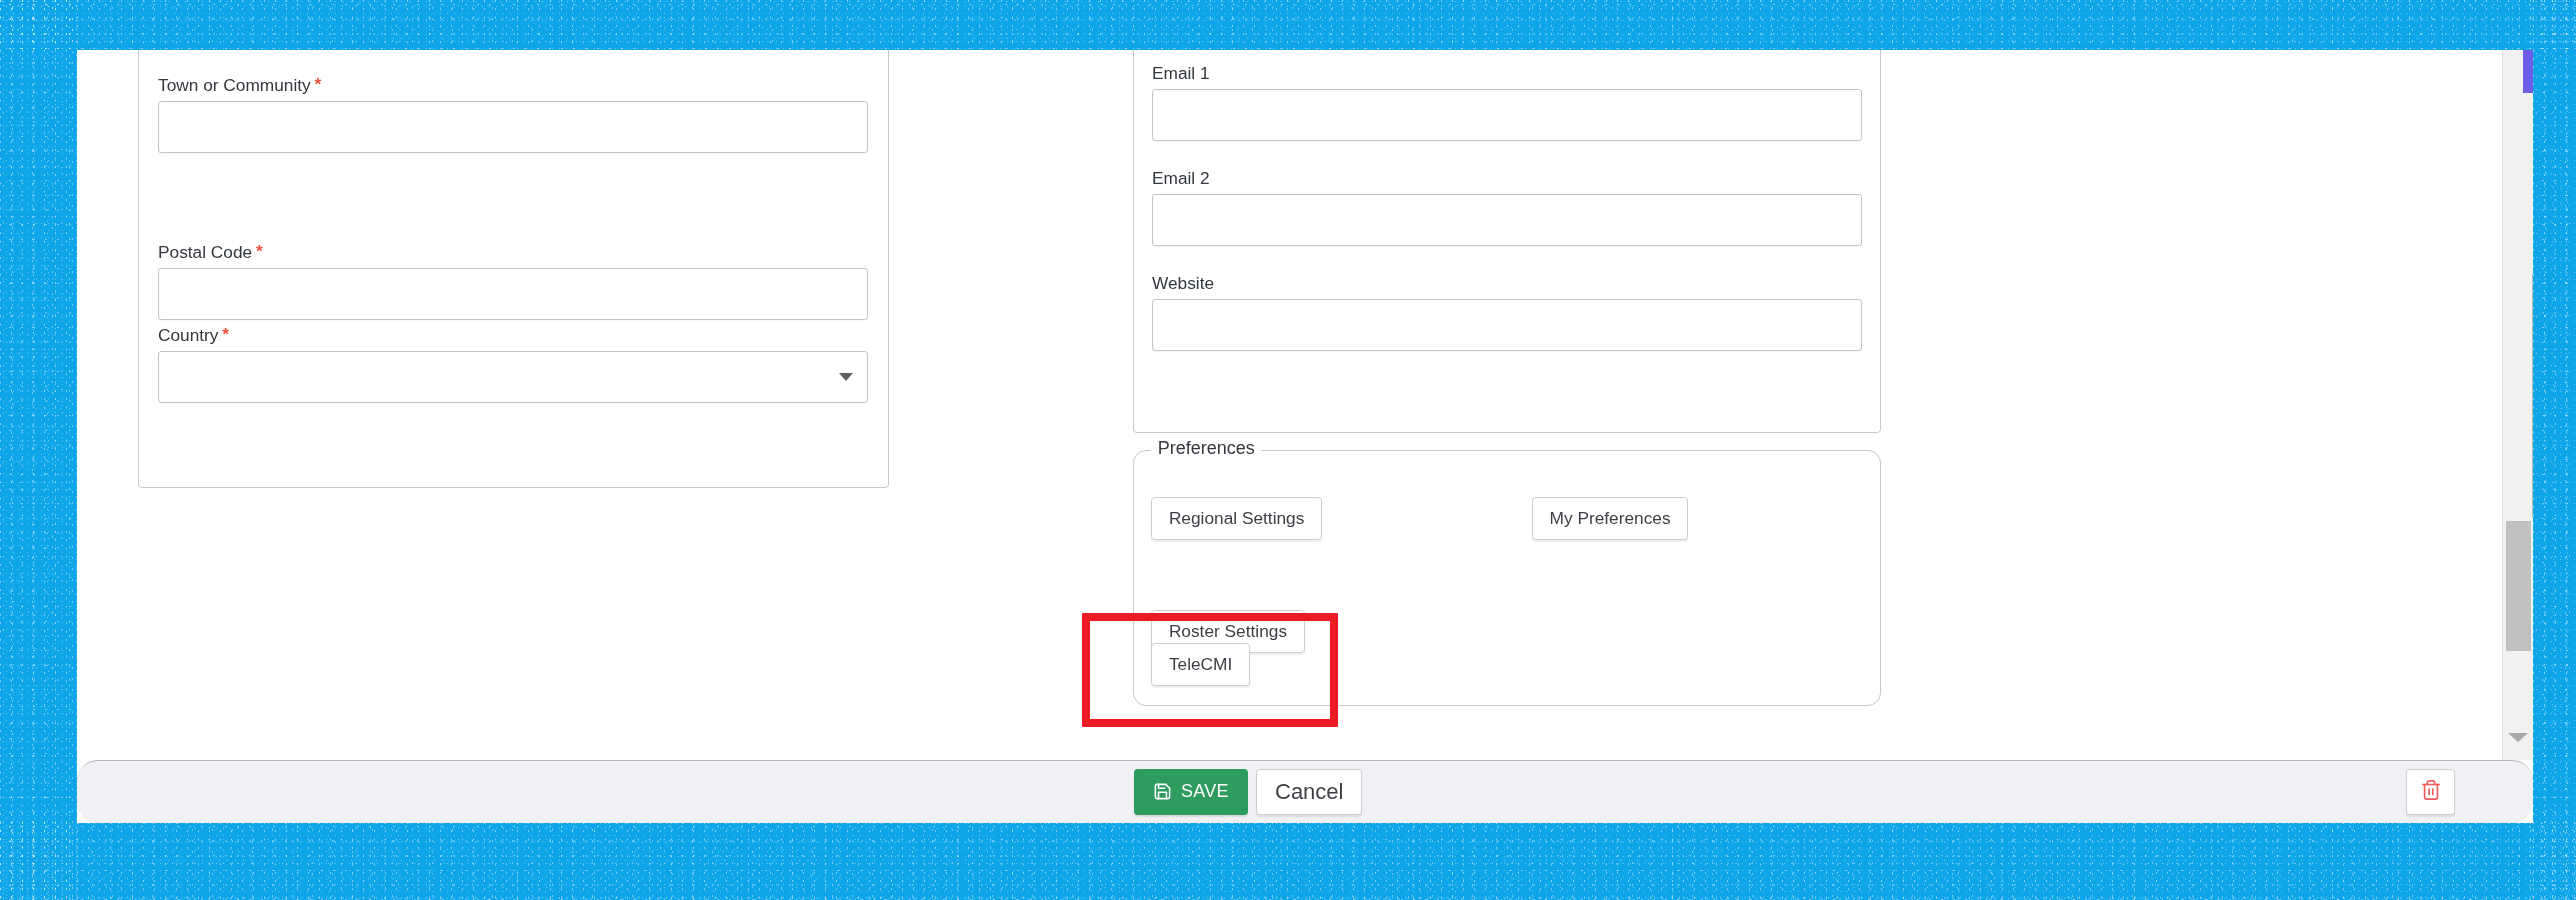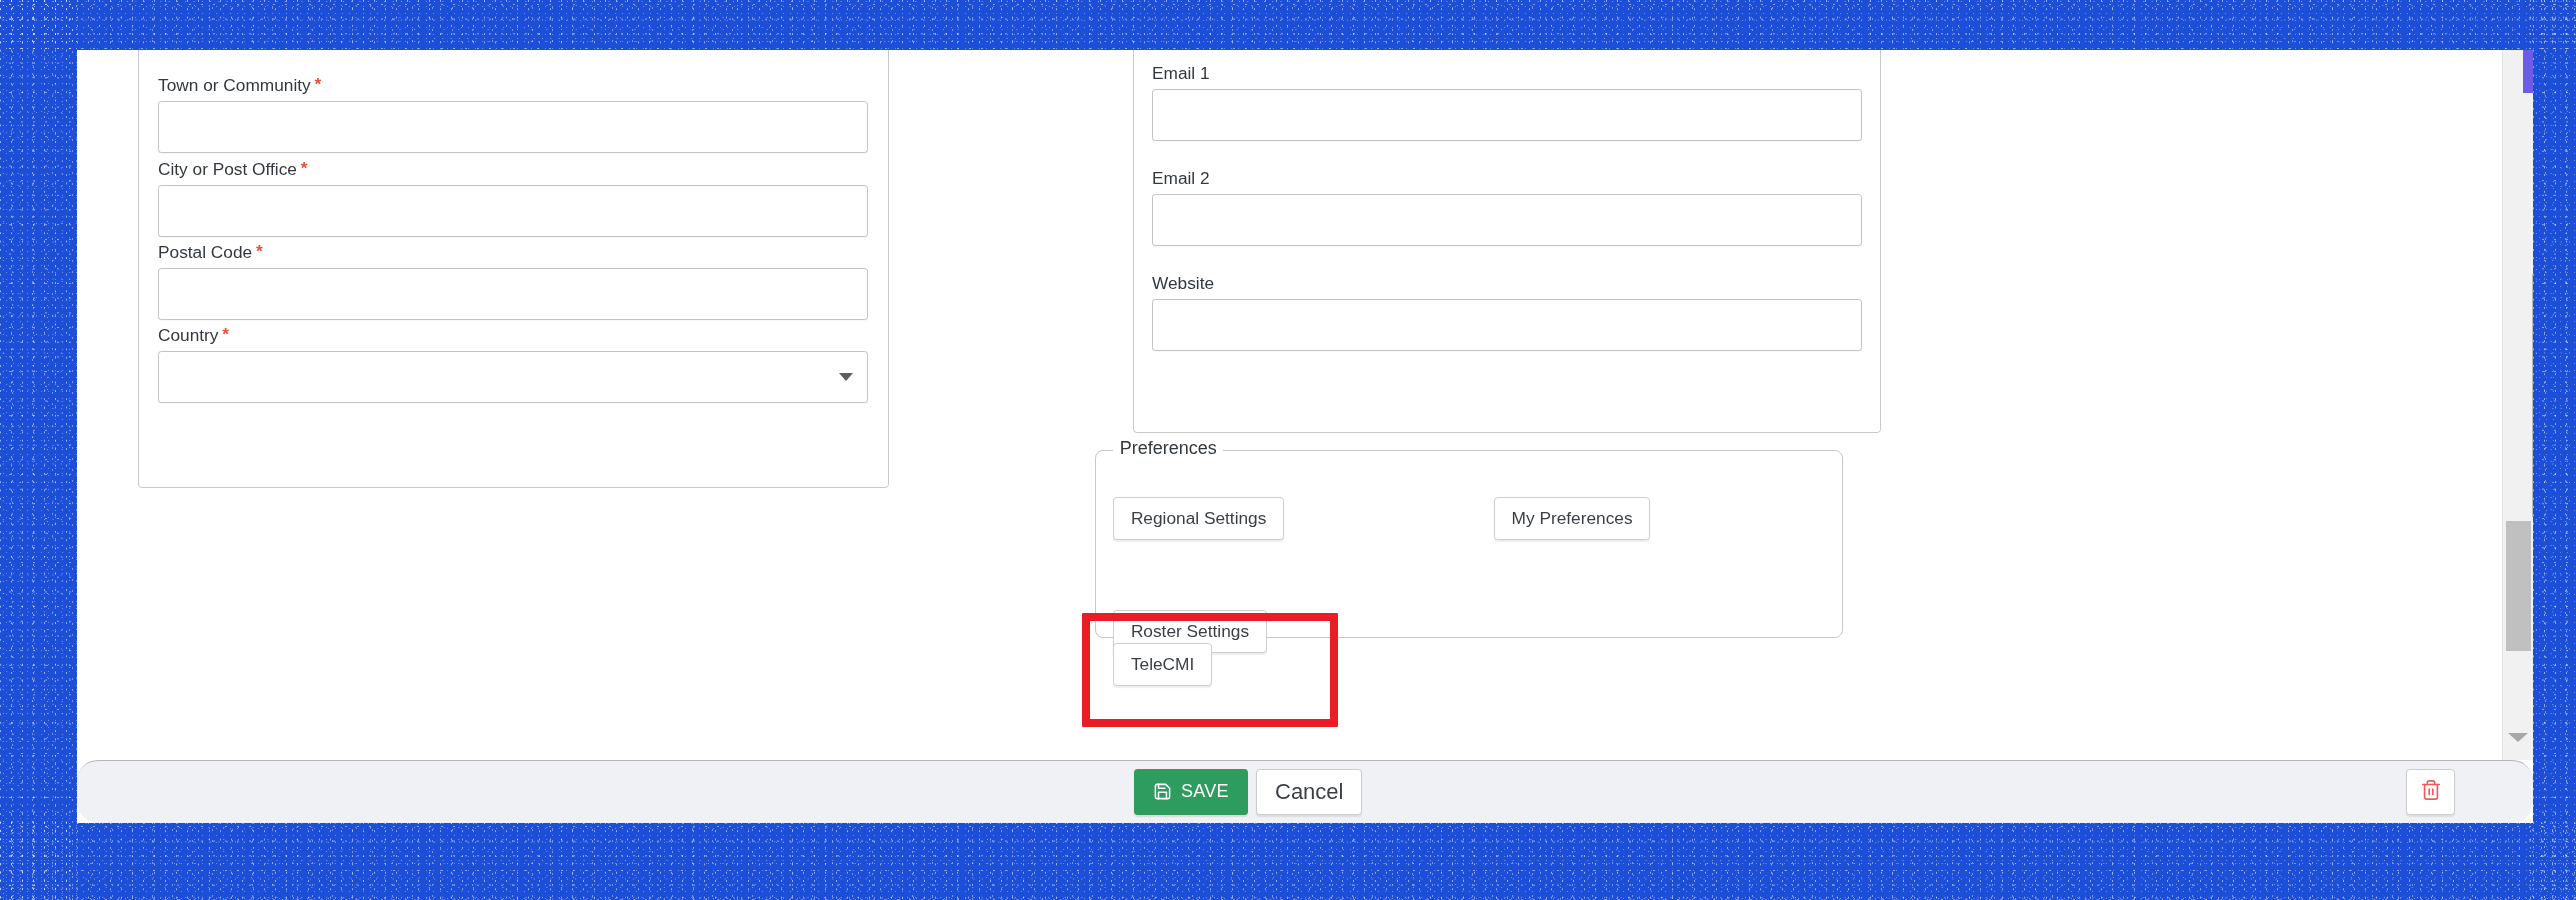--- a/index.html
+++ b/index.html
@@ -10,21 +10,21 @@
     overflow: hidden;
     background: #000000;
     font-family: "Liberation Sans", sans-serif;
   }
 
   
   #screen {
     position: relative;
     width: 2576px;
     height: 900px;
-    background: #1d4ed8;
+    background: #0ea5e9;
   }
 
   .noise-edge {
     position: absolute;
     background-image:
       radial-gradient(circle at 7% 12%, rgba(255,255,255,.55) 0 0.6px, transparent 0.6px),
       radial-gradient(circle at 23% 47%, rgba(255,255,255,.45) 0 0.6px, transparent 0.6px),
       radial-gradient(circle at 41% 8%,  rgba(255,255,255,.5)  0 0.6px, transparent 0.6px),
       radial-gradient(circle at 62% 73%, rgba(255,255,255,.4)  0 0.6px, transparent 0.6px),
       radial-gradient(circle at 84% 31%, rgba(255,255,255,.5)  0 0.6px, transparent 0.6px),
@@ -125,26 +125,26 @@
     border: 0.6px solid #c8c8c8;
     border-radius: 3.8px;
     background: #fff;
   }
   #contact-fieldset .field-group { left: 18px; width: 710px; }
   #contact-fieldset .text-input  { width: 710px; }
 
   
   #preferences-fieldset {
     position: absolute;
-    left: 1018px;
+    left: 1056px;
     top: 400px;
     width: 748px;
-    height: 188px;
+    height: 256px;
     border: 0.6px solid #c8c8c8;
-    border-radius: 8px;
+    border-radius: 13px;
     background: #fff;
   }
   #preferences-legend {
     position: absolute;
     left: 17.3px;
     top: -14px;
     background: #fff;
     padding: 0 6.4px;
     font-size: 18px;
     color: #33383e;
@@ -317,26 +317,20 @@
 
       <div id="address-fieldset">
 
         <div class="field-group" style="top:61px;">
           <div class="field-label">
             <span>Town or Community</span><span class="req-star">*</span>
           </div>
           <input class="text-input" type="text" placeholder="" style="">
         </div>
 
-        <div class="field-group" style="top:145px;">
-          <div class="field-label">
-            <span>City or Post Office</span><span class="req-star">*</span>
-          </div>
-          <input class="text-input" type="text" placeholder="" style="">
-        </div>
 
         <div class="field-group" style="top:228px;">
           <div class="field-label">
             <span>Postal Code</span><span class="req-star">*</span>
           </div>
           <input class="text-input" type="text" placeholder="" style="">
         </div>
 
         <div class="field-group" style="top:311px;">
           <div class="field-label">

